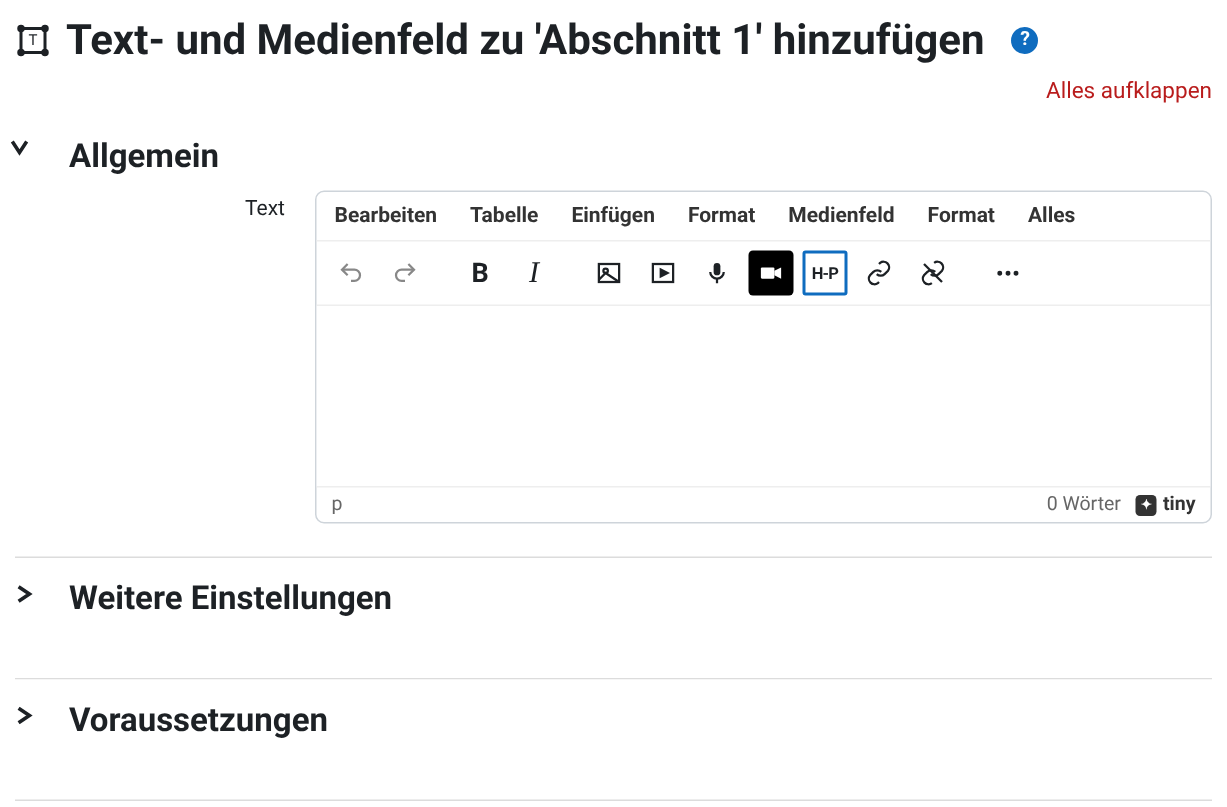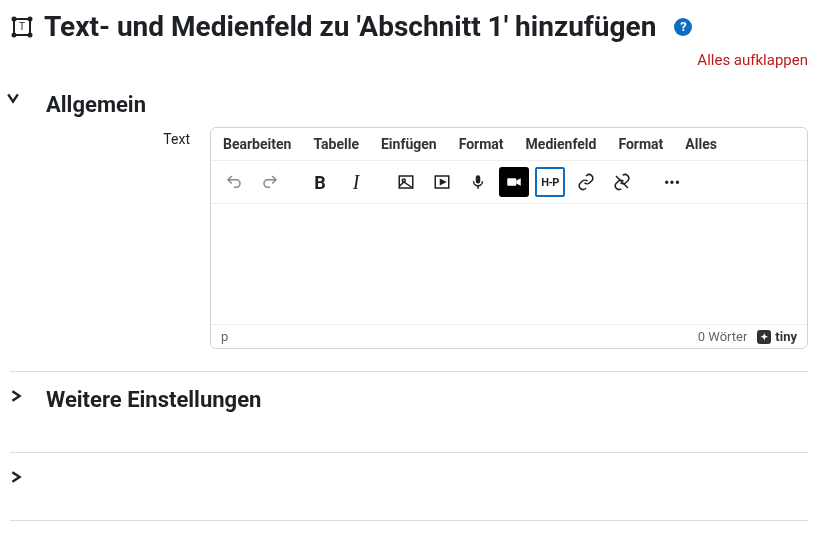--- a/index.html
+++ b/index.html
@@ -169,20 +169,21 @@
   </div>
 </div>
 
 <div class="section bordered">
   <div class="section-header">
     <span class="chev">
       <svg viewBox="0 0 10 10">
           <path d="M2 1 L8 5 L2 9" fill="none" stroke="#1d2125" stroke-width="2"></path>
         </svg>
     </span>
+    <h2>Voraussetzungen</h2>
   </div>
 </div>
 
 <div class="section">
   <div class="section-header">
     <span class="chev">
       <svg viewBox="0 0 10 10">
           <path d="M2 1 L8 5 L2 9" fill="none" stroke="#1d2125" stroke-width="2"></path>
         </svg>
     </span>

